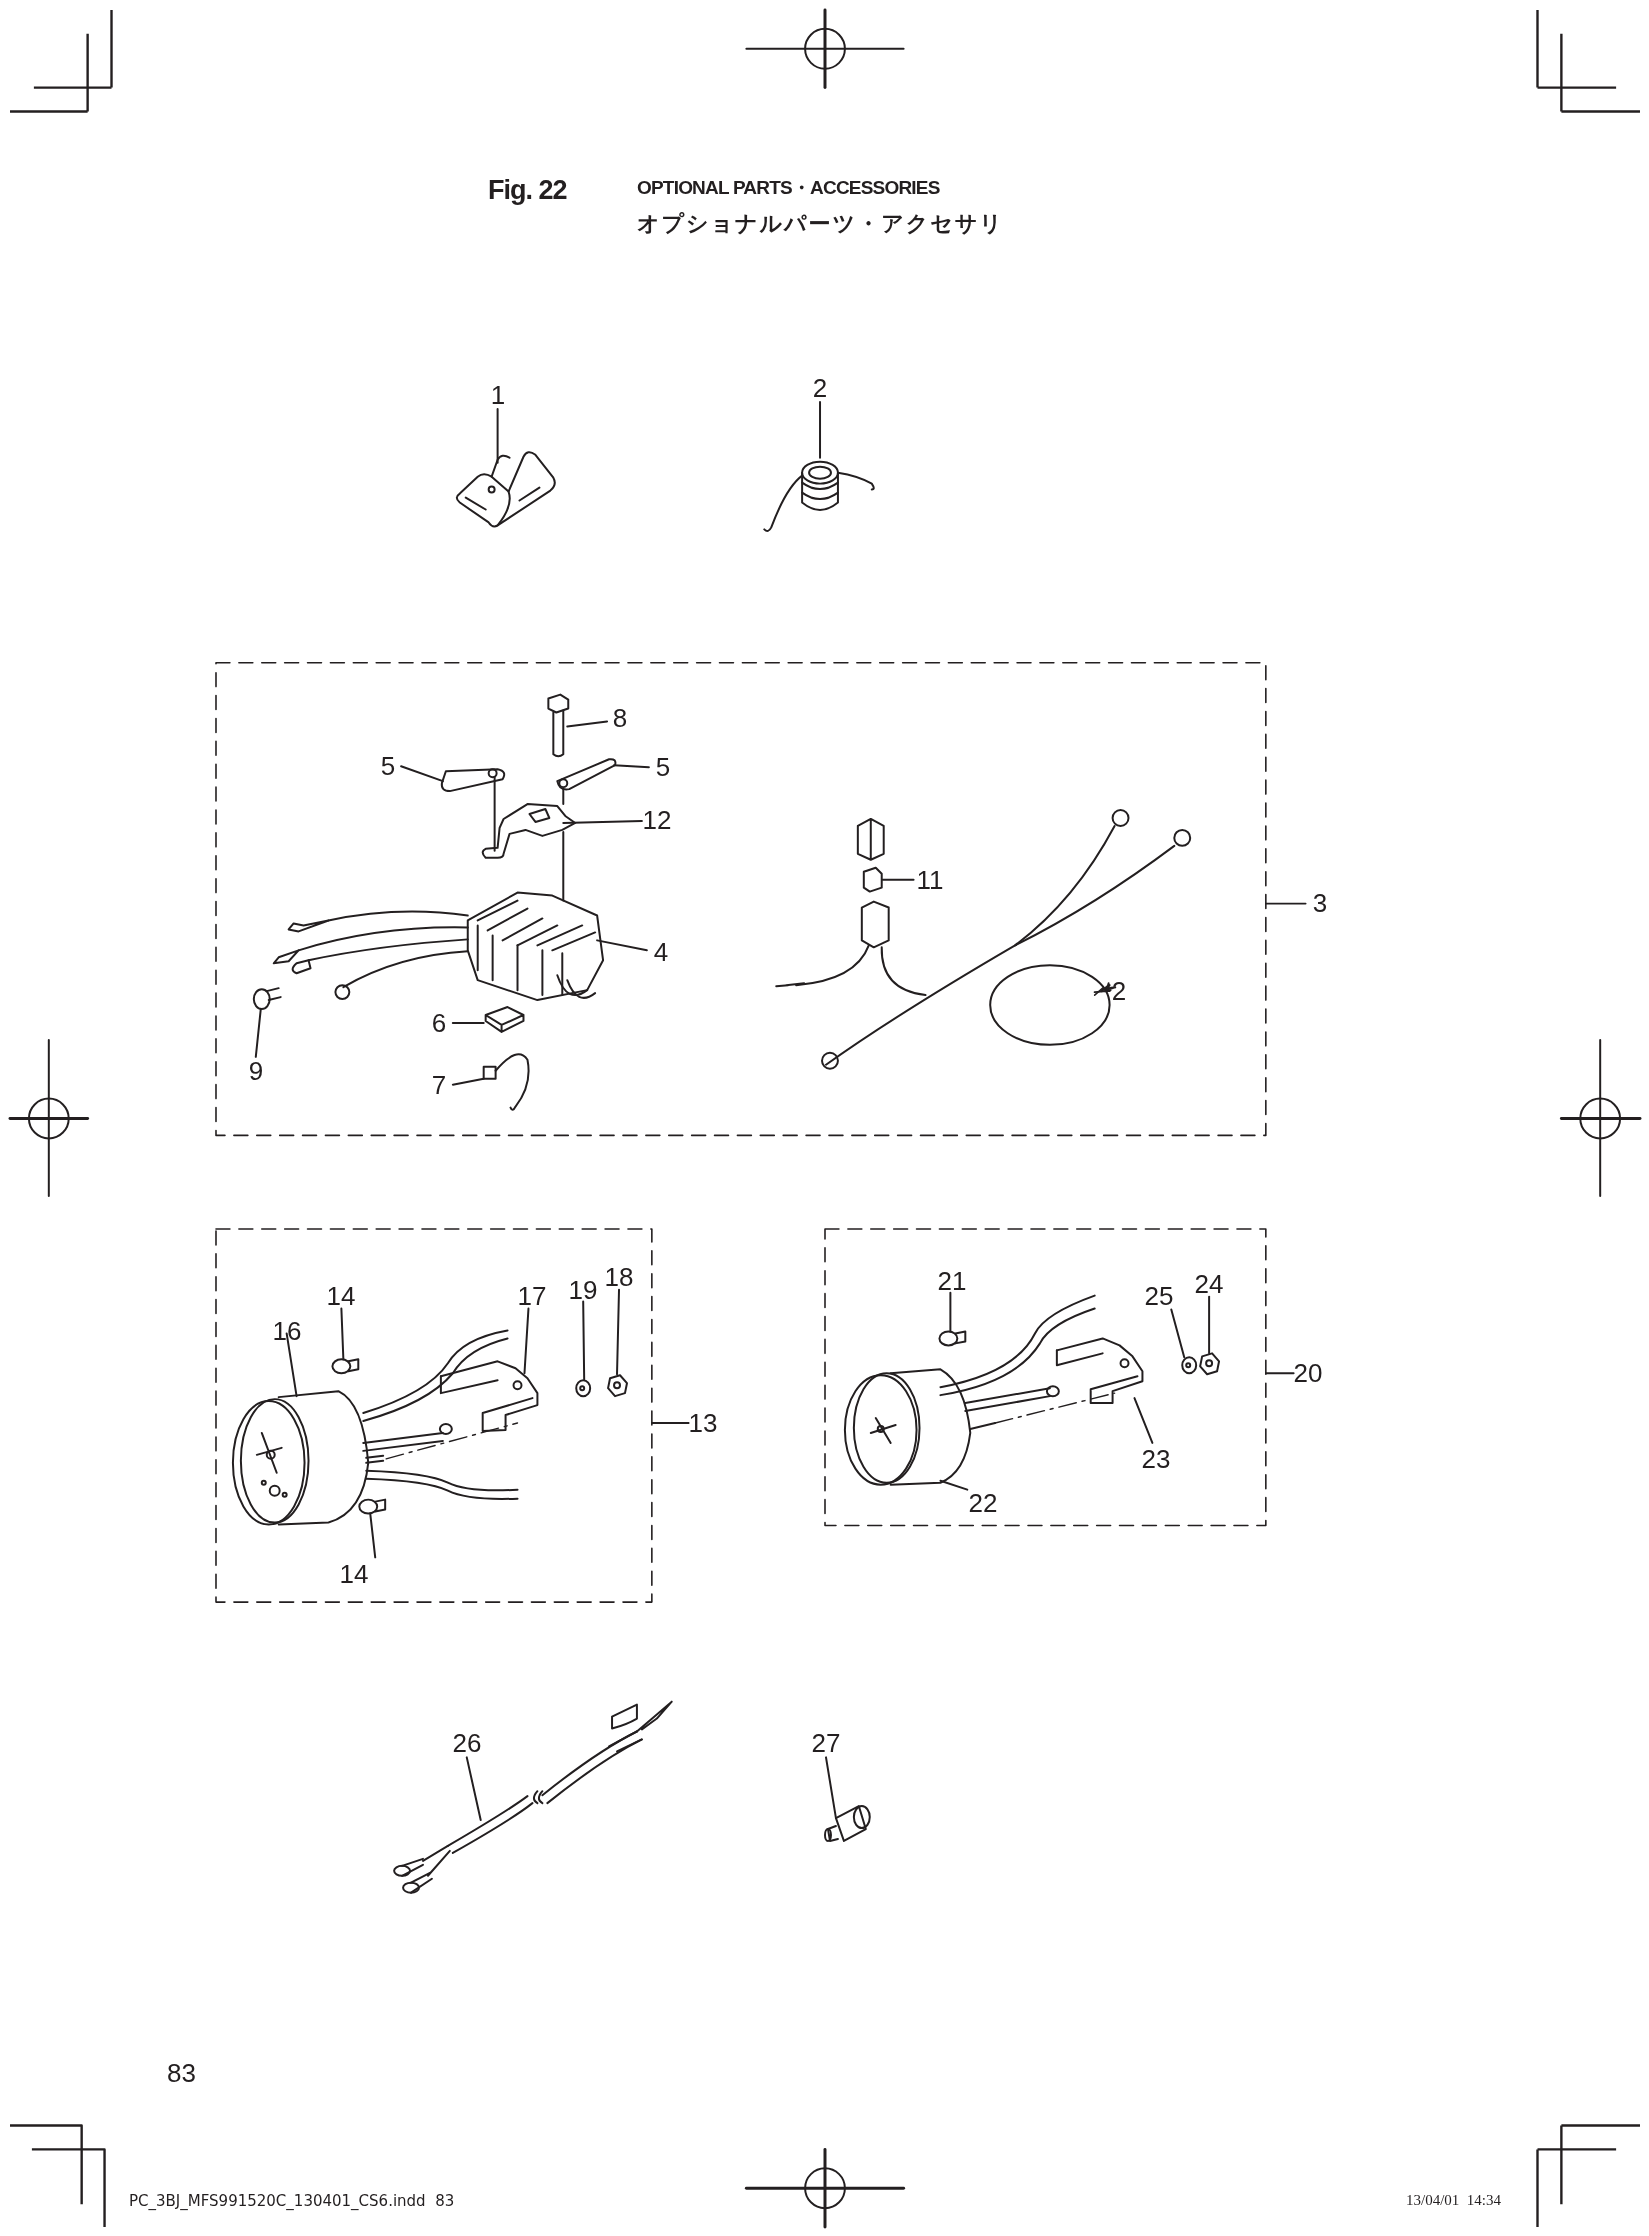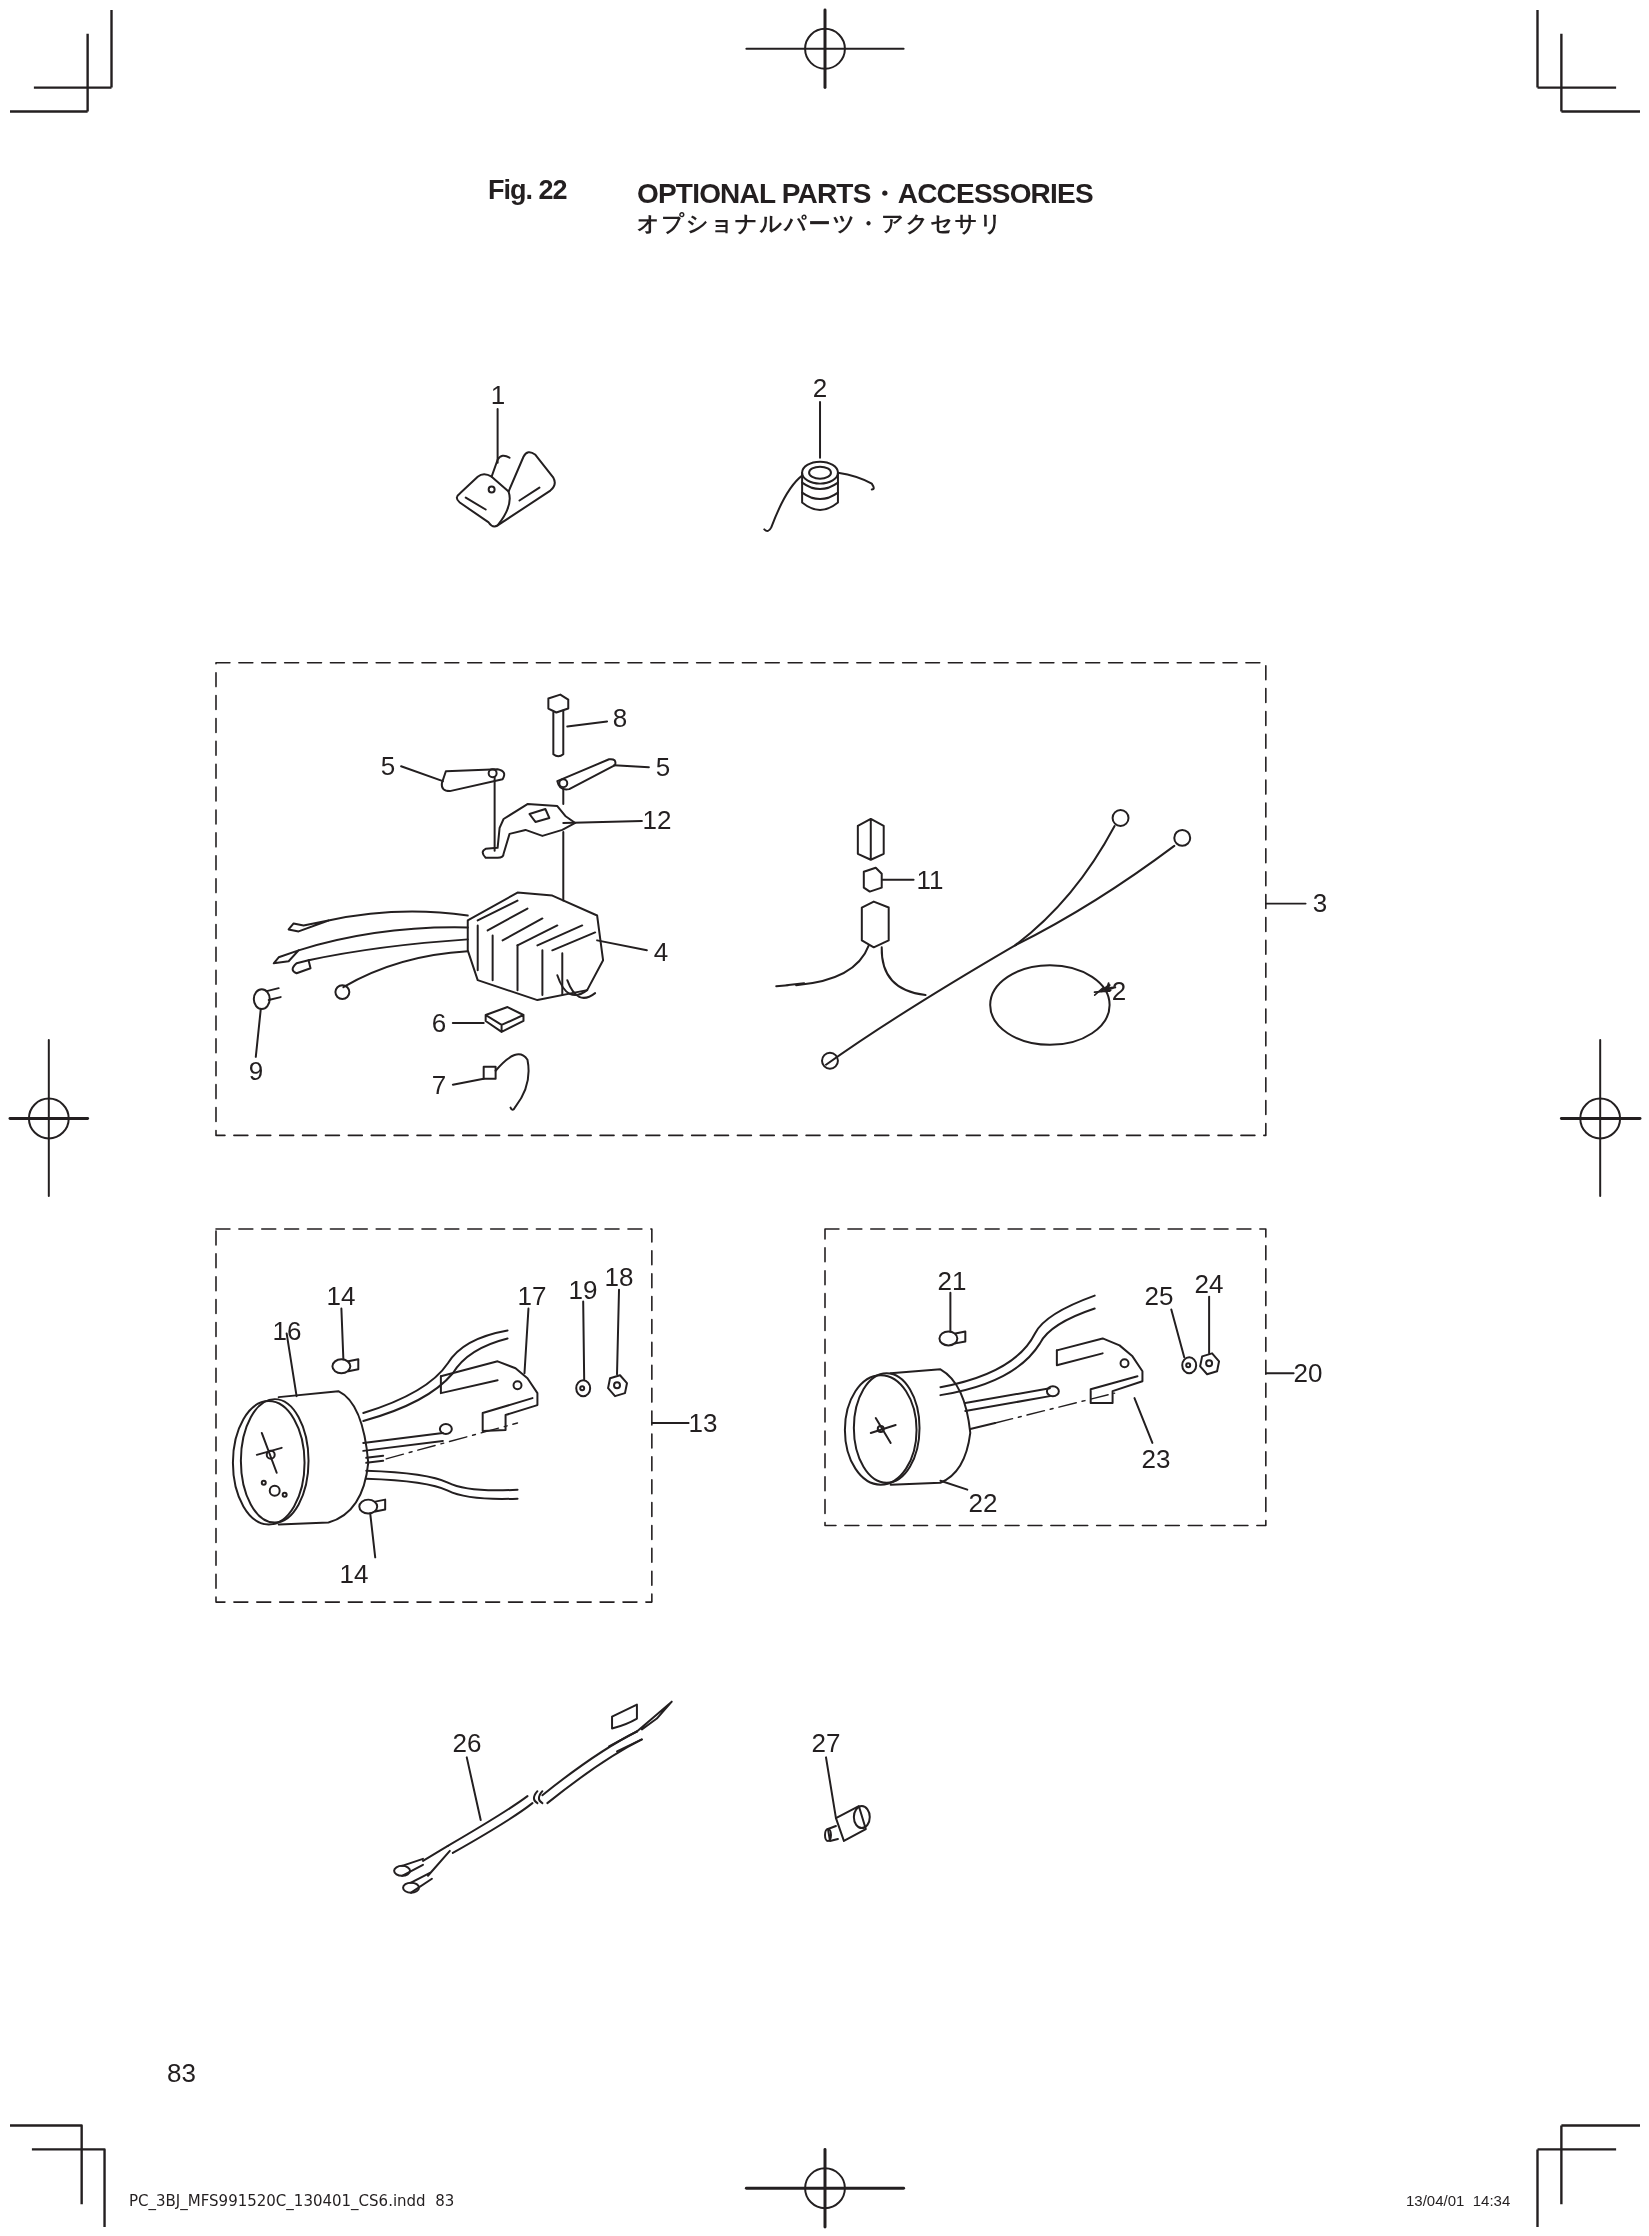--- a/index.html
+++ b/index.html
@@ -1,23 +1,23 @@
 <!DOCTYPE html>
 <html><head>
 <meta charset="utf-8">
 <style>
   html,body{margin:0;padding:0;background:#fff;}
   body{width:1650px;height:2237px;position:relative;overflow:hidden;font-family:"Liberation Sans",sans-serif;color:#231f20;}
   .abs{position:absolute;}
   .fig-no{left:455px;top:175px;font-size:27px;font-weight:bold;letter-spacing:-1px;margin-left:33px;}
-  .title-en{left:637px;top:175px;font-size:28px;font-weight:bold;letter-spacing:-0.8px;white-space:nowrap;}
+  .title-en{left:637px;top:175px;font-size:19px;font-weight:bold;letter-spacing:-0.8px;white-space:nowrap;}
   .title-jp{left:637px;top:209px;font-size:22px;font-weight:bold;white-space:nowrap;font-family:"DejaVu Sans",sans-serif;letter-spacing:2px;}
   .page-no{left:167px;top:2040px;font-size:26px;margin-top:18px;}
   .footer-file{left:129px;top:2192px;font-size:15px;font-family:"DejaVu Sans",sans-serif;}
-  .footer-date{left:1406px;top:2192px;font-size:15px;font-family:Liberation Sans, sans-serif;}
+  .footer-date{left:1406px;top:2192px;font-size:15px;font-family:Liberation Serif, serif;}
   .callout{position:absolute;font-size:26px;line-height:26px;transform:translate(-50%,-50%);white-space:nowrap;}
   svg.art{position:absolute;left:0;top:0;}
 </style>
 </head>
 <body>
 
 <div class="abs fig-no">Fig. 22</div>
 <div class="abs title-en">OPTIONAL PARTS・ACCESSORIES</div>
 <div class="abs title-jp">オプショナルパーツ・アクセサリ</div>
 

